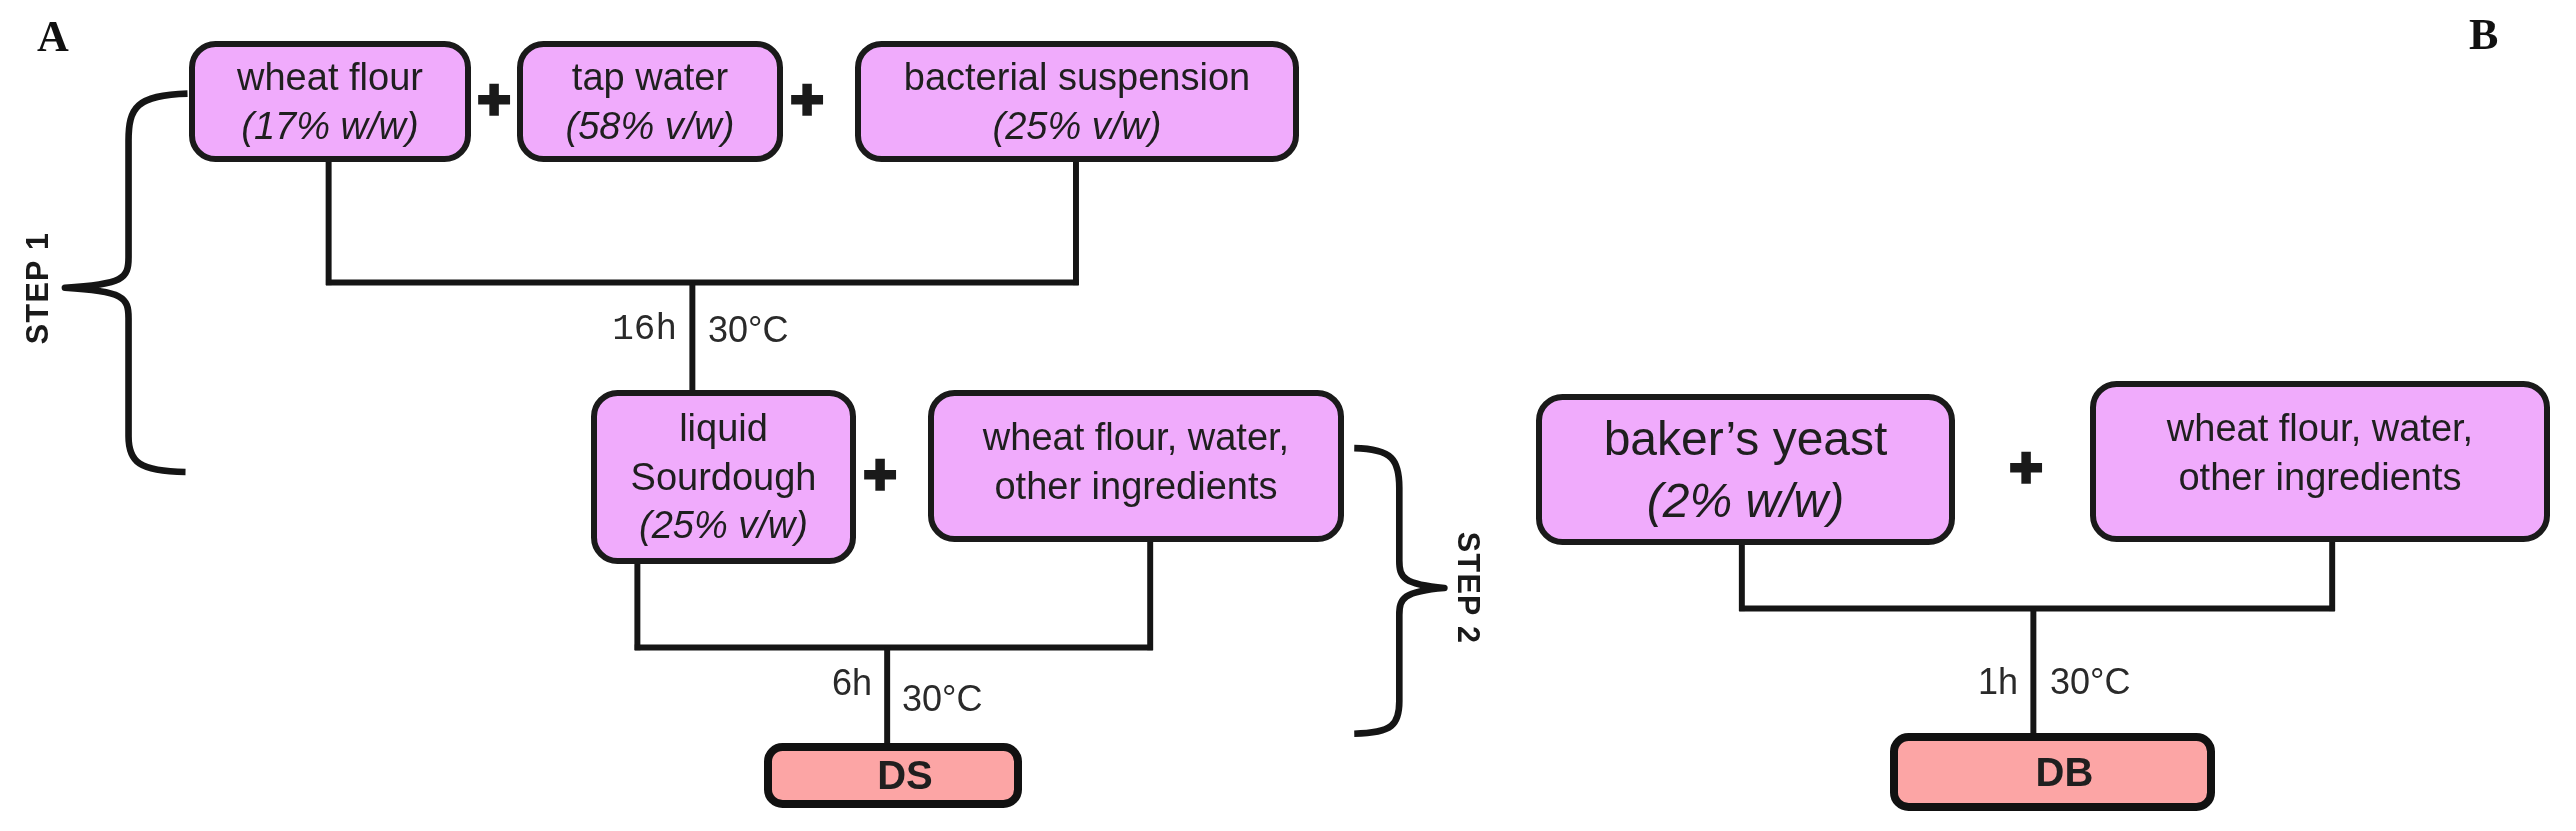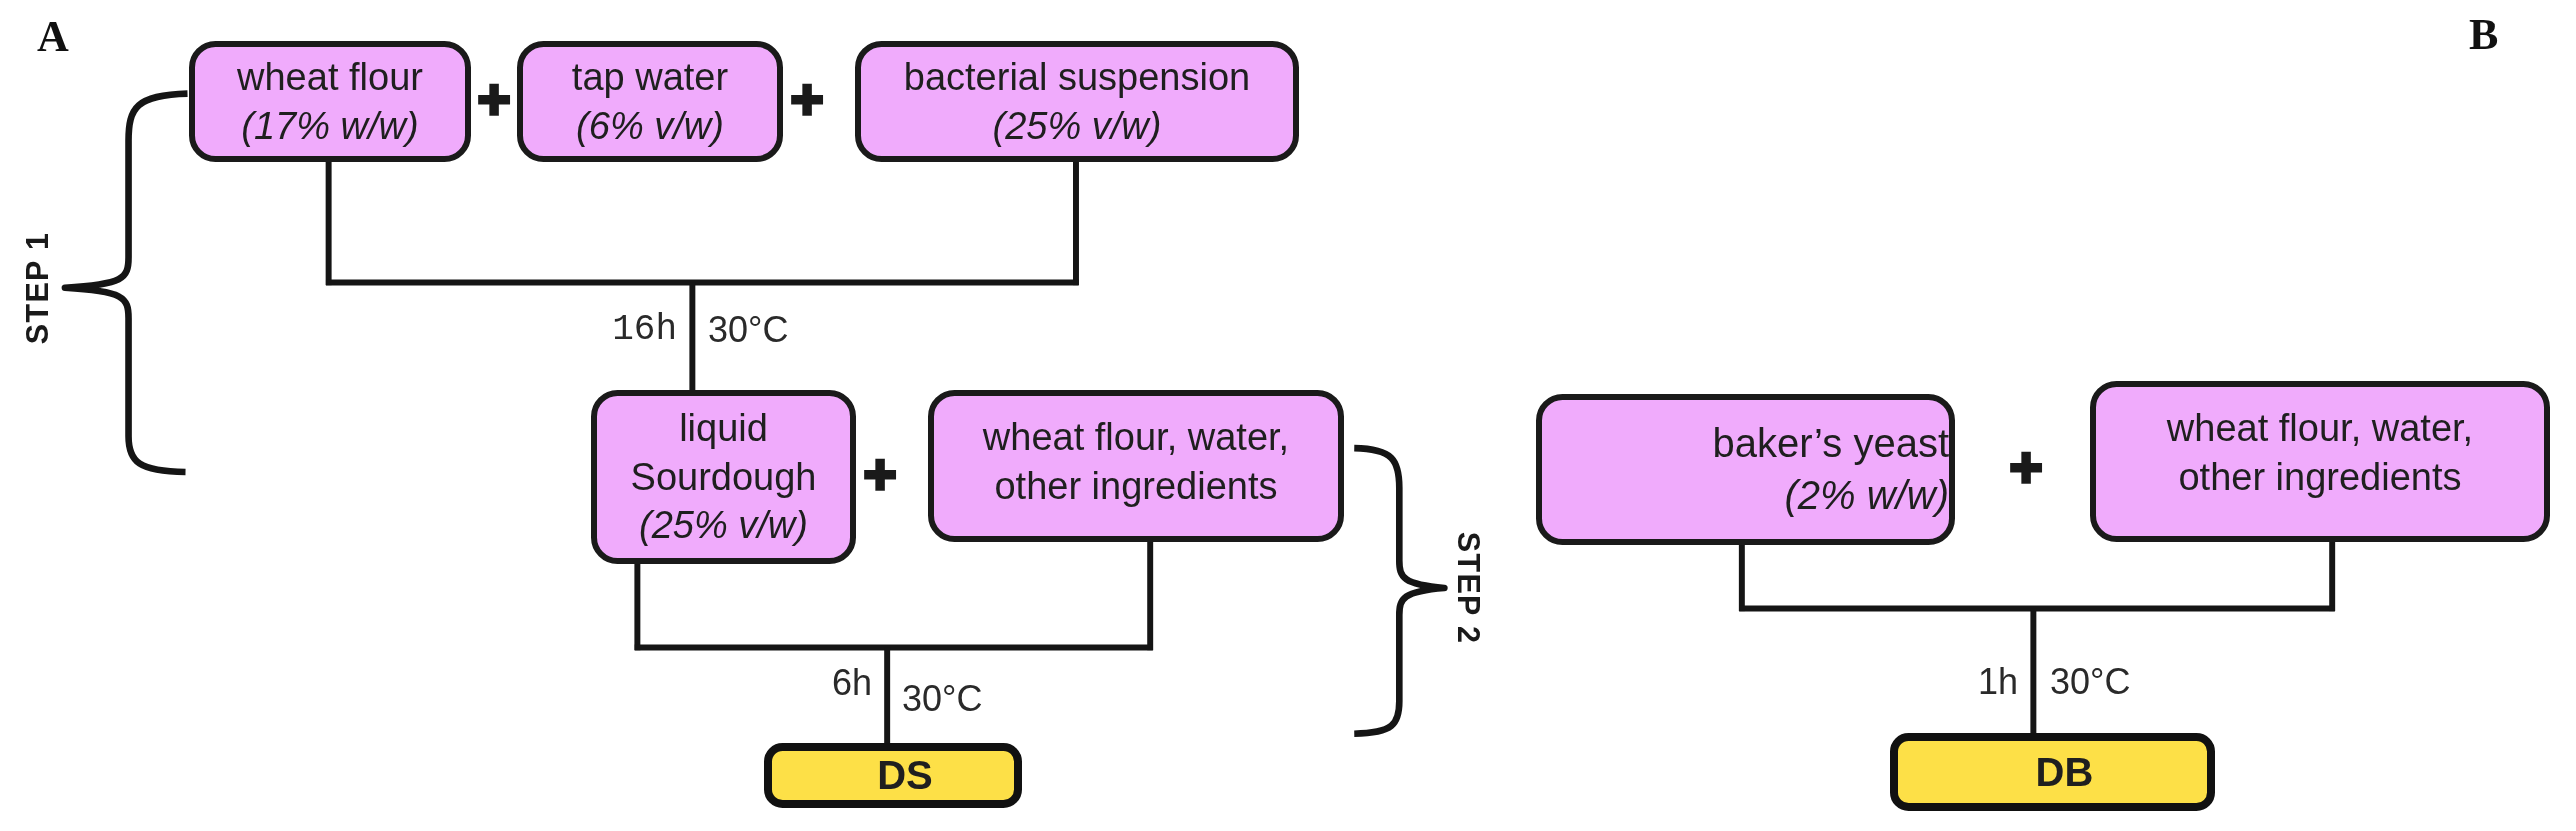--- a/index.html
+++ b/index.html
@@ -10,21 +10,21 @@
   .lines{position:absolute;left:0;top:0;width:2576px;height:832px;}
   .box{
     position:absolute;box-sizing:border-box;border:6px solid #1a1a1a;border-radius:26.5px;
     background:#f0abfc;display:flex;flex-direction:column;align-items:center;justify-content:center;
     text-align:center;font-size:38px;line-height:1.28;color:#1f1f1f;
   }
   .box.top{justify-content:flex-start;padding-top:17px;}
   .ital{font-style:italic;}
   .result{
     position:absolute;box-sizing:border-box;border:8.6px solid #111;border-radius:18.6px;
-    background:#fde047;display:flex;align-items:center;justify-content:center;
+    background:#fca5a5;display:flex;align-items:center;justify-content:center;
     font-size:40px;font-weight:bold;color:#1f1f1f;padding-left:24px;
   }
   .panel-label{
     position:absolute;font-family:"Liberation Serif",serif;font-weight:bold;
     font-size:44px;color:#111;
   }
   .step-label{
     position:absolute;font-weight:bold;font-size:30.5px;letter-spacing:1.3px;
     white-space:nowrap;color:#1a1a1a;
   }
@@ -71,21 +71,21 @@
 
   <div class="step-label rot-ccw" style="left:37px;top:288px;">STEP 1</div>
   <div class="step-label rot-cw" style="left:1468px;top:588px;">STEP 2</div>
 
   <div class="box" style="left:189px;top:41px;width:282px;height:121px;">
     <div>wheat flour</div>
     <div class="ital">(17% w/w)</div>
   </div>
   <div class="box" style="left:517px;top:41px;width:266px;height:121px;">
     <div>tap water</div>
-    <div class="ital">(6% v/w)</div>
+    <div class="ital">(58% v/w)</div>
   </div>
   <div class="box" style="left:855px;top:41px;width:444px;height:121px;">
     <div>bacterial suspension</div>
     <div class="ital">(25% v/w)</div>
   </div>
 
   <div class="plus" style="left:494px;top:101px;">✚</div>
   <div class="plus" style="left:807px;top:101px;">✚</div>
 
   <div class="cond rightalign" style="left:677px;top:309px;font-family:Liberation Mono, monospace;">16h</div>
@@ -101,21 +101,21 @@
     <div>other ingredients</div>
   </div>
 
   <div class="plus" style="left:880px;top:476px;">✚</div>
 
   <div class="cond rightalign" style="left:872px;top:662px;">6h</div>
   <div class="cond" style="left:902px;top:678px;">30°C</div>
 
   <div class="result" style="left:764px;top:743px;width:258px;height:65px;">DS</div>
 
-  <div class="box" style="left:1536px;top:394px;width:419px;height:151px;font-size:40px;align-items:flex-end;">
+  <div class="box" style="left:1536px;top:394px;width:419px;height:151px;font-size:48px;">
     <div>baker’s yeast</div>
     <div class="ital">(2% w/w)</div>
   </div>
   <div class="box top" style="left:2090px;top:381px;width:460px;height:161px;">
     <div>wheat flour, water,</div>
     <div>other ingredients</div>
   </div>
 
   <div class="plus" style="left:2026px;top:469px;">✚</div>
 

